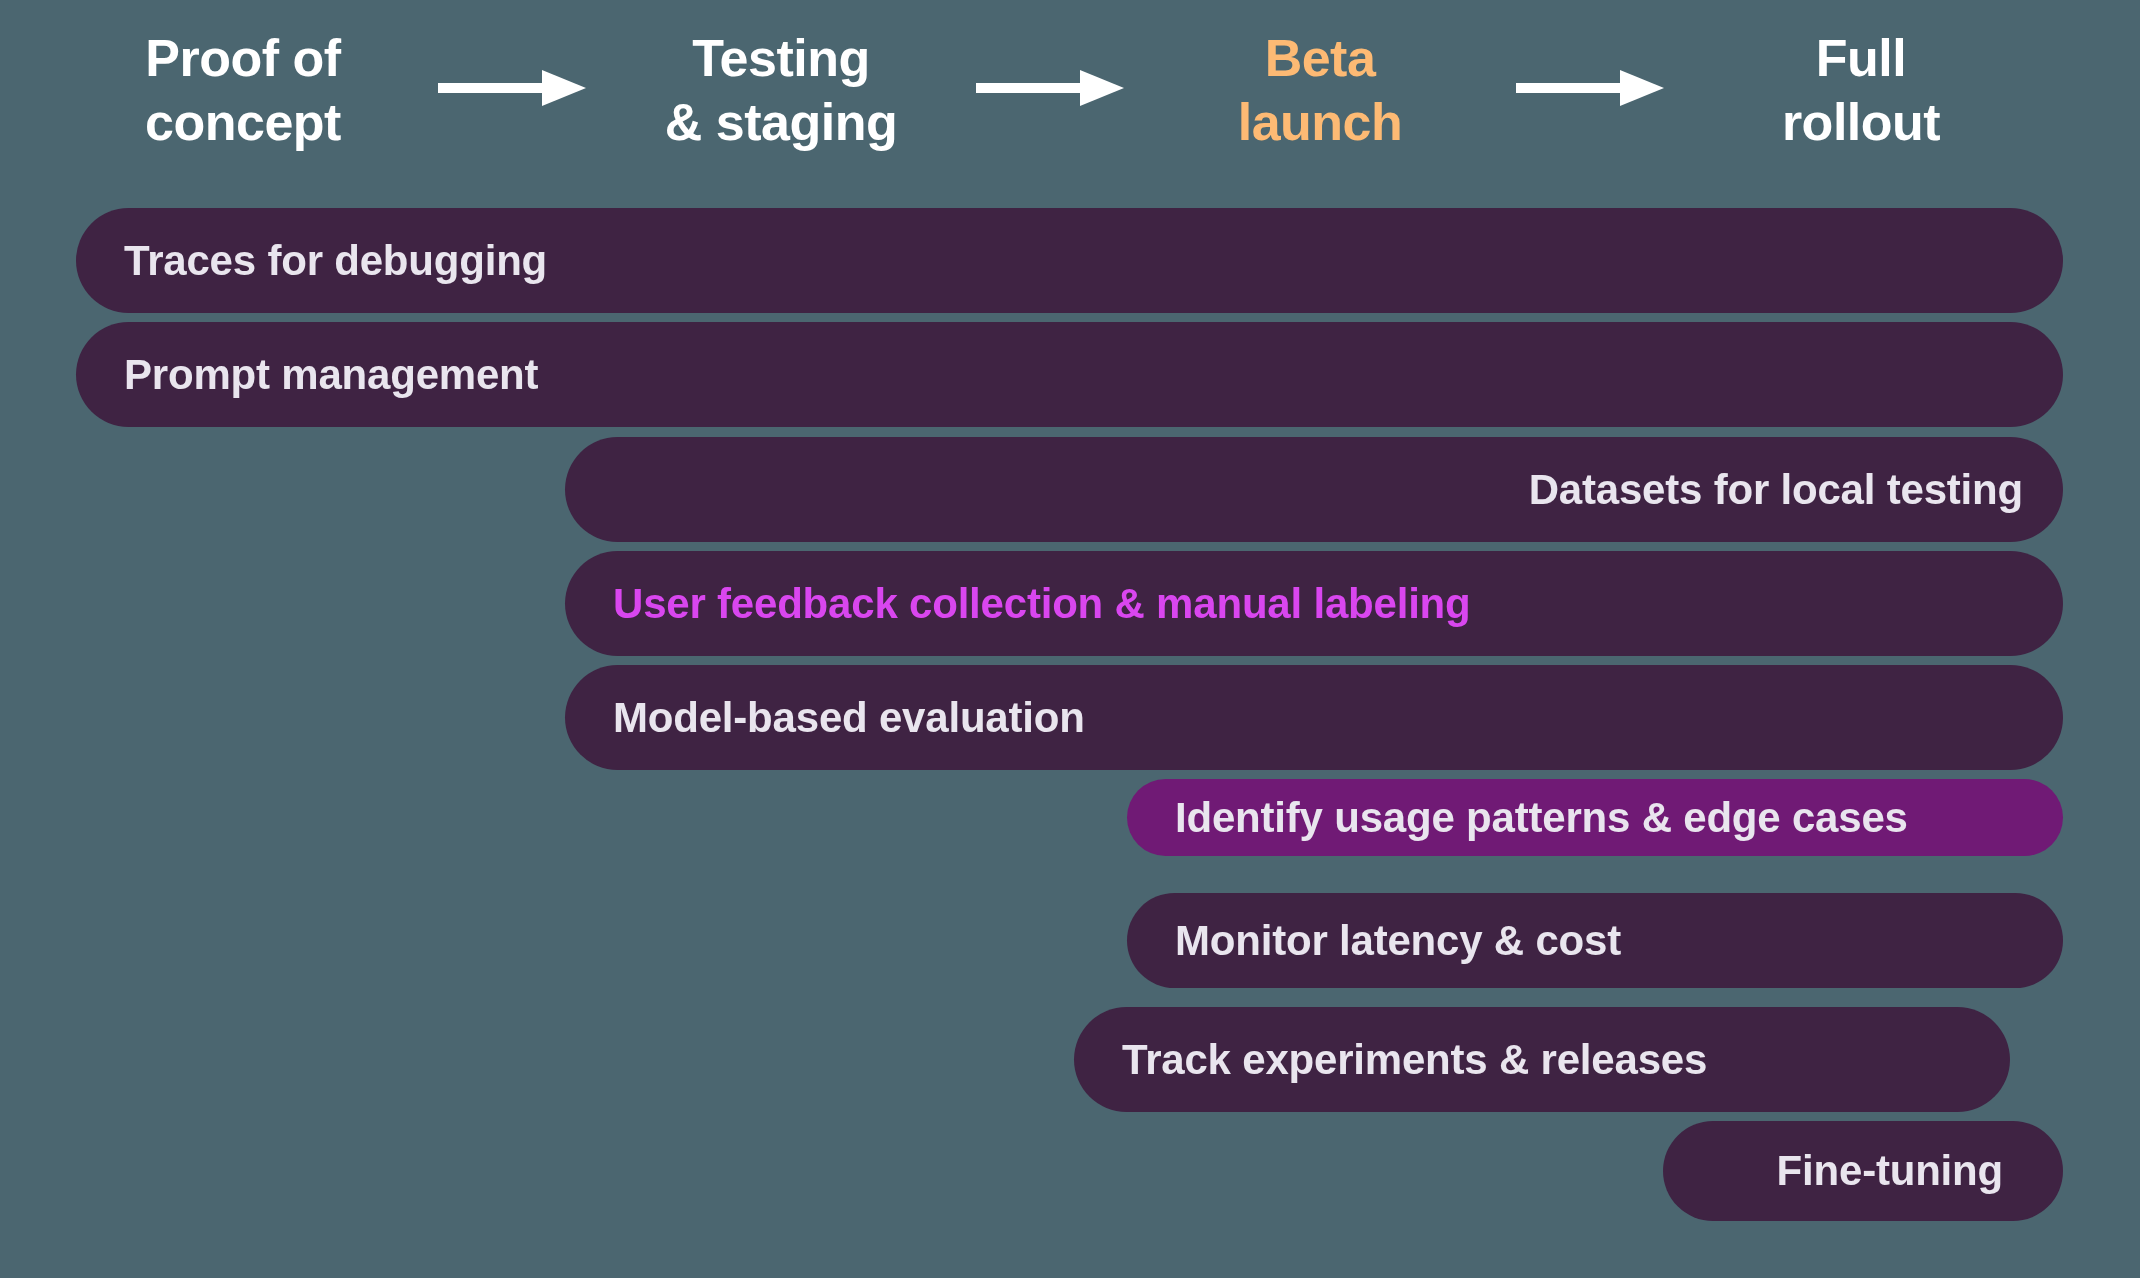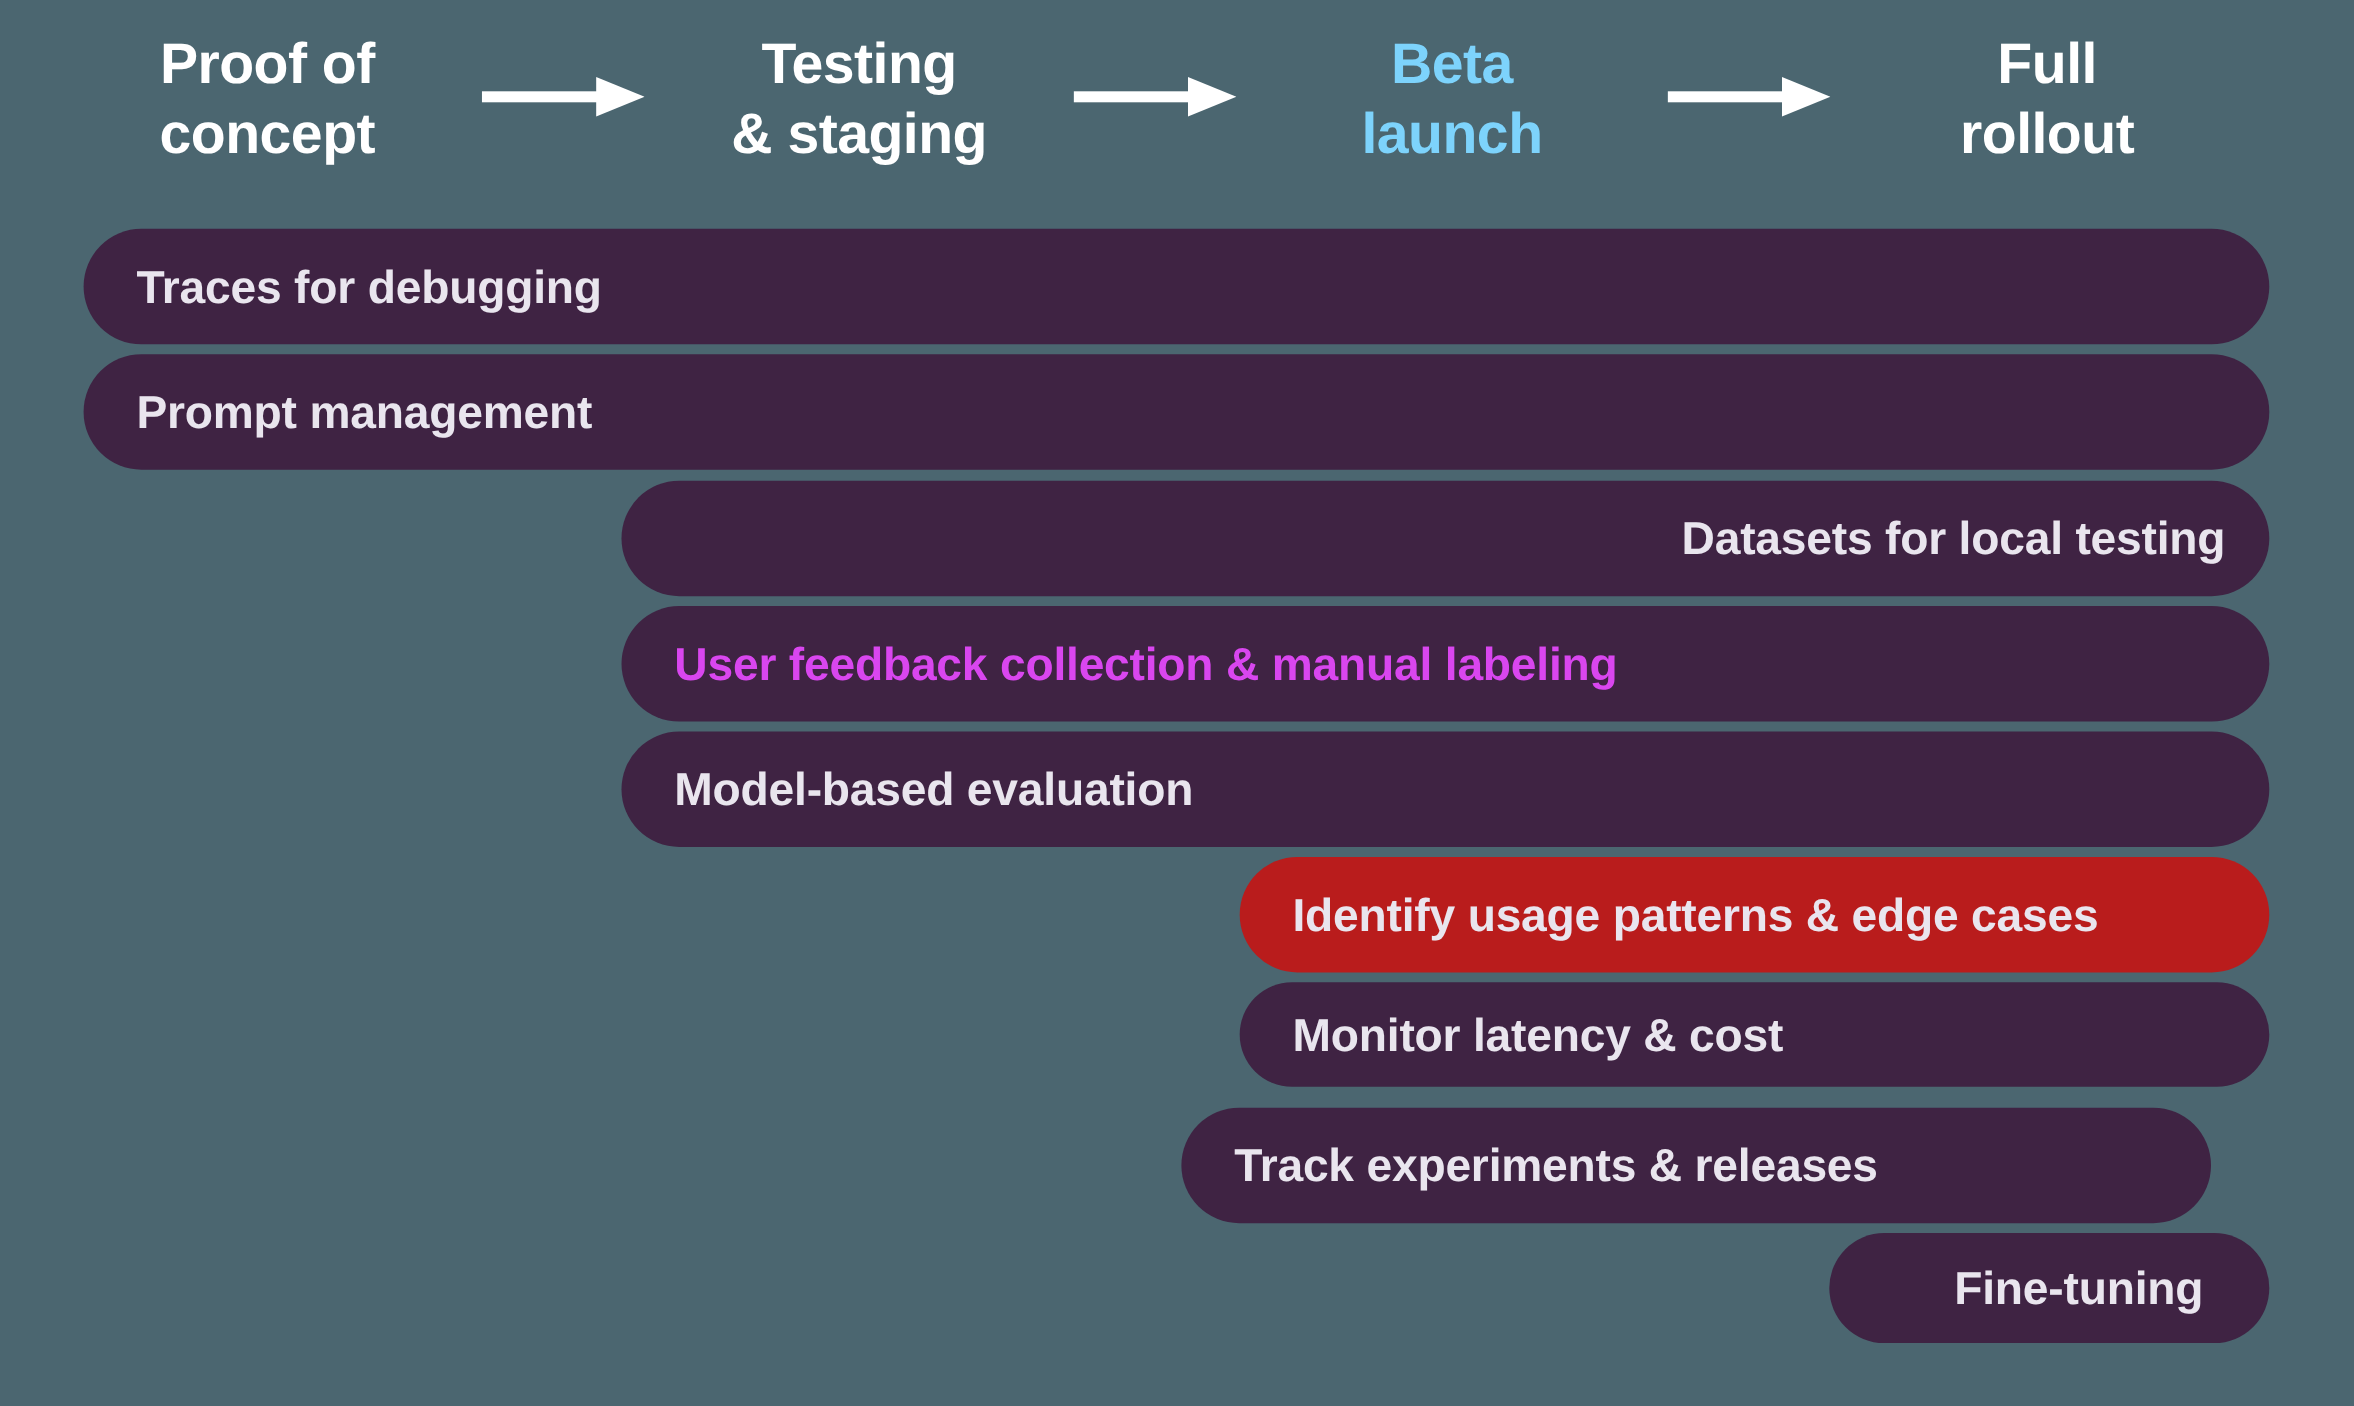--- a/index.html
+++ b/index.html
@@ -69,21 +69,21 @@
 </head>
 <body>
 
 <div id="canvas">
 
   <div id="stages-layer">
       <div class="stage-label" style="left: 243px; top: 26px; color: rgb(255, 255, 255);">Proof of
 concept</div>
       <div class="stage-label" style="left: 781px; top: 26px; color: rgb(255, 255, 255);">Testing
 &amp; staging</div>
-      <div class="stage-label" style="left: 1320px; top: 26px; color: #7dd3fc;">Beta
+      <div class="stage-label" style="left: 1320px; top: 26px; color: #fdba74;">Beta
 launch</div>
       <div class="stage-label" style="left: 1861px; top: 26px; color: rgb(255, 255, 255);">Full
 rollout</div>
     </div>
   <div id="arrows-layer">
       <div class="stage-arrow" style="left: 512px; top: 88px;">
         <svg width="148" height="40" viewBox="0 0 148 40">
           <rect x="0" y="15" width="112" height="10" fill="#ffffff"></rect>
           <polygon points="104,2 148,20 104,38" fill="#ffffff"></polygon>
         </svg>
@@ -110,21 +110,21 @@
       </div>
       <div class="pill" style="left: 565px; top: 437px; width: 1498px; height: 105px; background: rgb(63, 35, 67); border-radius: 52.5px; justify-content: flex-end;">
         <span class="pill-label" style="color: rgb(233, 229, 238);">Datasets for local testing</span>
       </div>
       <div class="pill" style="left: 565px; top: 551px; width: 1498px; height: 105px; background: rgb(63, 35, 67); border-radius: 52.5px;">
         <span class="pill-label" style="color: #d946ef;">User feedback collection &amp; manual labeling</span>
       </div>
       <div class="pill" style="left: 565px; top: 665px; width: 1498px; height: 105px; background: rgb(63, 35, 67); border-radius: 52.5px;">
         <span class="pill-label" style="color: rgb(233, 229, 238);">Model-based evaluation</span>
       </div>
-      <div class="pill" style="left: 1127px; top: 779px; width: 936px; height: 105px; background: #b91c1c; border-radius: 52.5px;">
+      <div class="pill" style="left: 1127px; top: 779px; width: 936px; height: 77px; background: #701a75; border-radius: 52.5px;">
         <span class="pill-label" style="color: rgb(233, 229, 238);">Identify usage patterns &amp; edge cases</span>
       </div>
       <div class="pill" style="left: 1127px; top: 893px; width: 936px; height: 95px; background: rgb(63, 35, 67); border-radius: 52.5px;">
         <span class="pill-label" style="color: rgb(233, 229, 238);">Monitor latency &amp; cost</span>
       </div>
       <div class="pill" style="left: 1074px; top: 1007px; width: 936px; height: 105px; background: rgb(63, 35, 67); border-radius: 52.5px;">
         <span class="pill-label" style="color: rgb(233, 229, 238);">Track experiments &amp; releases</span>
       </div>
       <div class="pill right-align" style="left: 1663px; top: 1121px; width: 400px; height: 100px; background: rgb(63, 35, 67); border-radius: 50px;">
         <span class="pill-label" style="color: rgb(233, 229, 238);">Fine-tuning</span>

